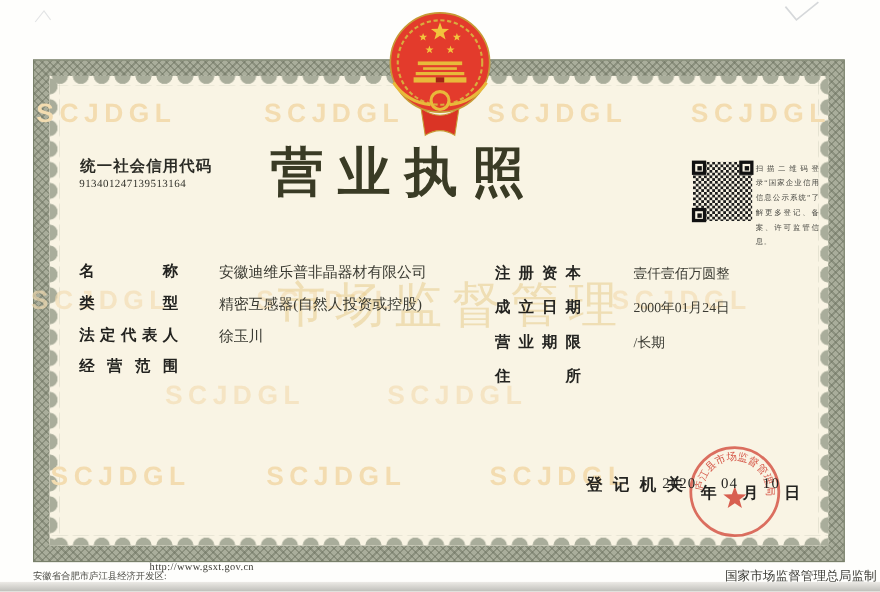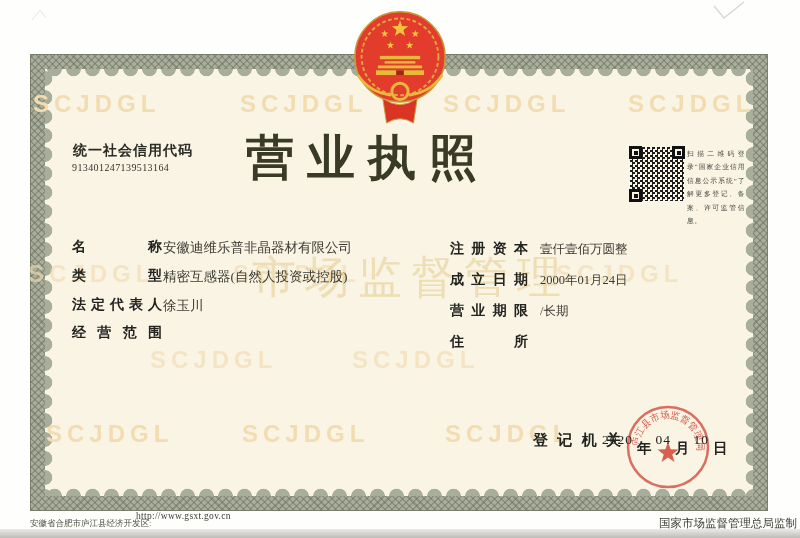--- a/index.html
+++ b/index.html
@@ -44,21 +44,21 @@
   .finder{position:absolute;width:13px;height:13px;border:3px solid #111;background:#f9f4e4;box-sizing:border-box;}
   .finder::after{content:"";position:absolute;left:1.5px;top:1.5px;right:1.5px;bottom:1.5px;background:#111;}
   .f-tl{left:-1px;top:-1px}.f-tr{right:-1px;top:-1px}.f-bl{left:-1px;bottom:-1px}
   .qr-caption{position:absolute;left:687px;top:147px;width:58px;font-size:6.8px;
               line-height:13.4px;color:#4a4a44;letter-spacing:.5px;text-align:justify;}
   
   .flabel{display:inline-block;position:absolute;font-size:14px;font-weight:600;color:#232320;
           text-align:justify;text-align-last:justify;}
   .flabel.l{left:72px;width:90px;}
   .flabel.r{left:450px;width:78px;}
-  .fvalue{position:absolute;font-size:13.5px;color:#3a3a32;white-space:nowrap;}
+  .fvalue{position:absolute;font-size:13.5px;color:#3a3a32;white-space:nowrap;margin-left:36px;}
   .fvalue.l{left:163px;}
   .fvalue.r{left:540px;font-size:12.5px;}
   .scope{position:absolute;left:163px;top:324px;width:268px;font-size:10.5px;
          line-height:12.8px;color:#3a3a32;text-align:justify;}
   
   .reg-label{position:absolute;left:533px;top:431px;width:88px;display:inline-block;
              font-size:15px;font-weight:600;color:#232320;text-align:justify;text-align-last:justify;}
   .seal{position:absolute;left:624px;top:403px;width:88px;height:88px;}
   .reg-date{position:absolute;left:600px;top:428px;white-space:nowrap;color:#232320;}
   .dnum{position:relative;top:2px;font-size:13.5px;margin:0 2px;letter-spacing:1px;}

